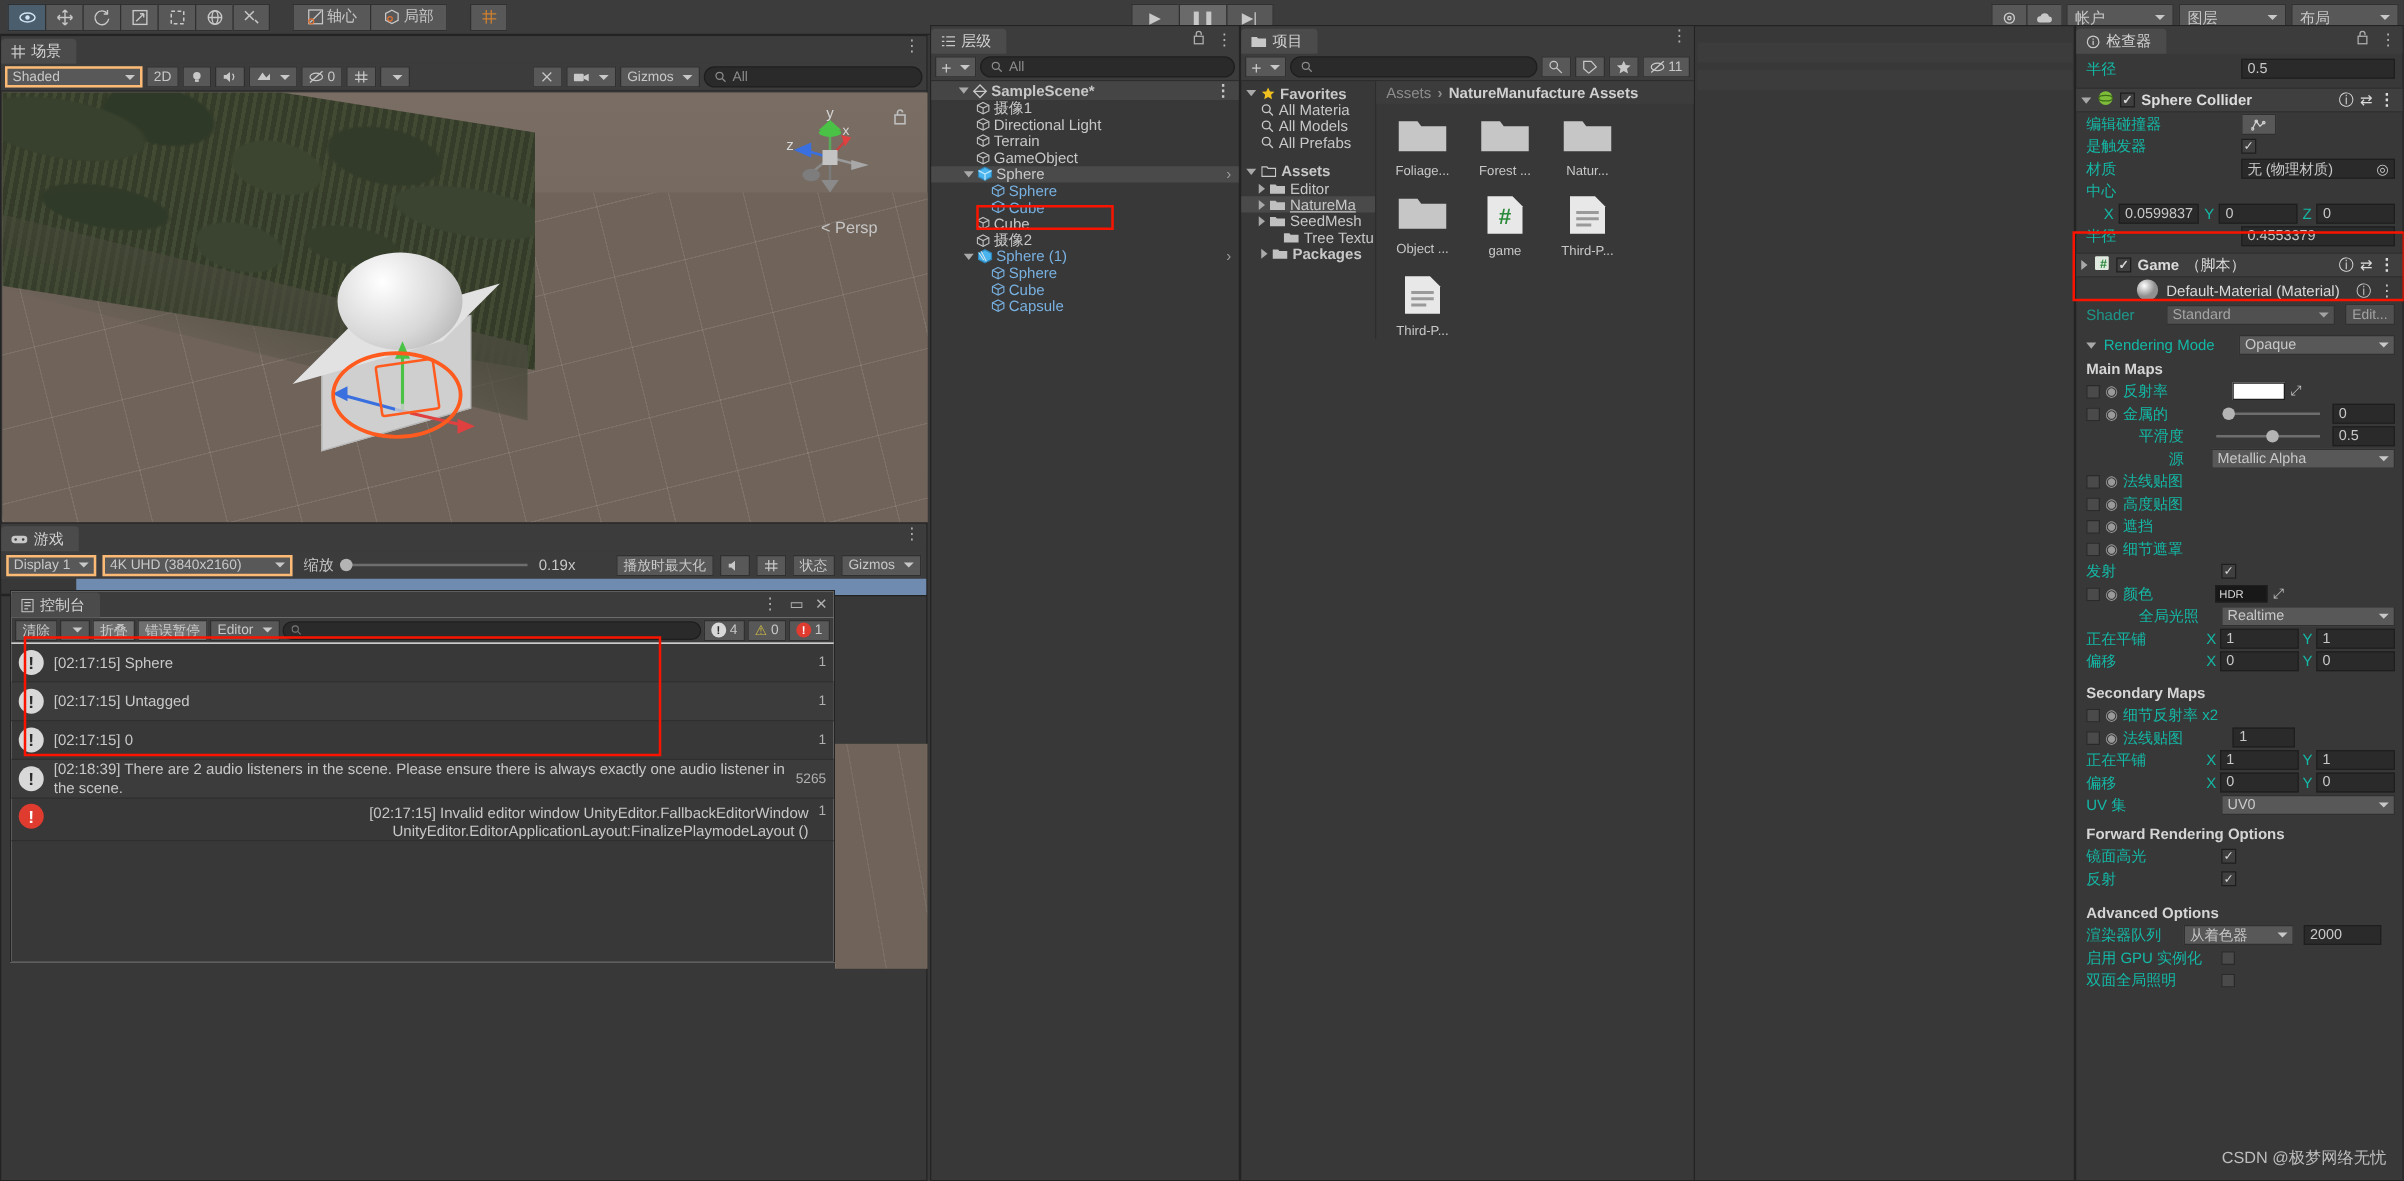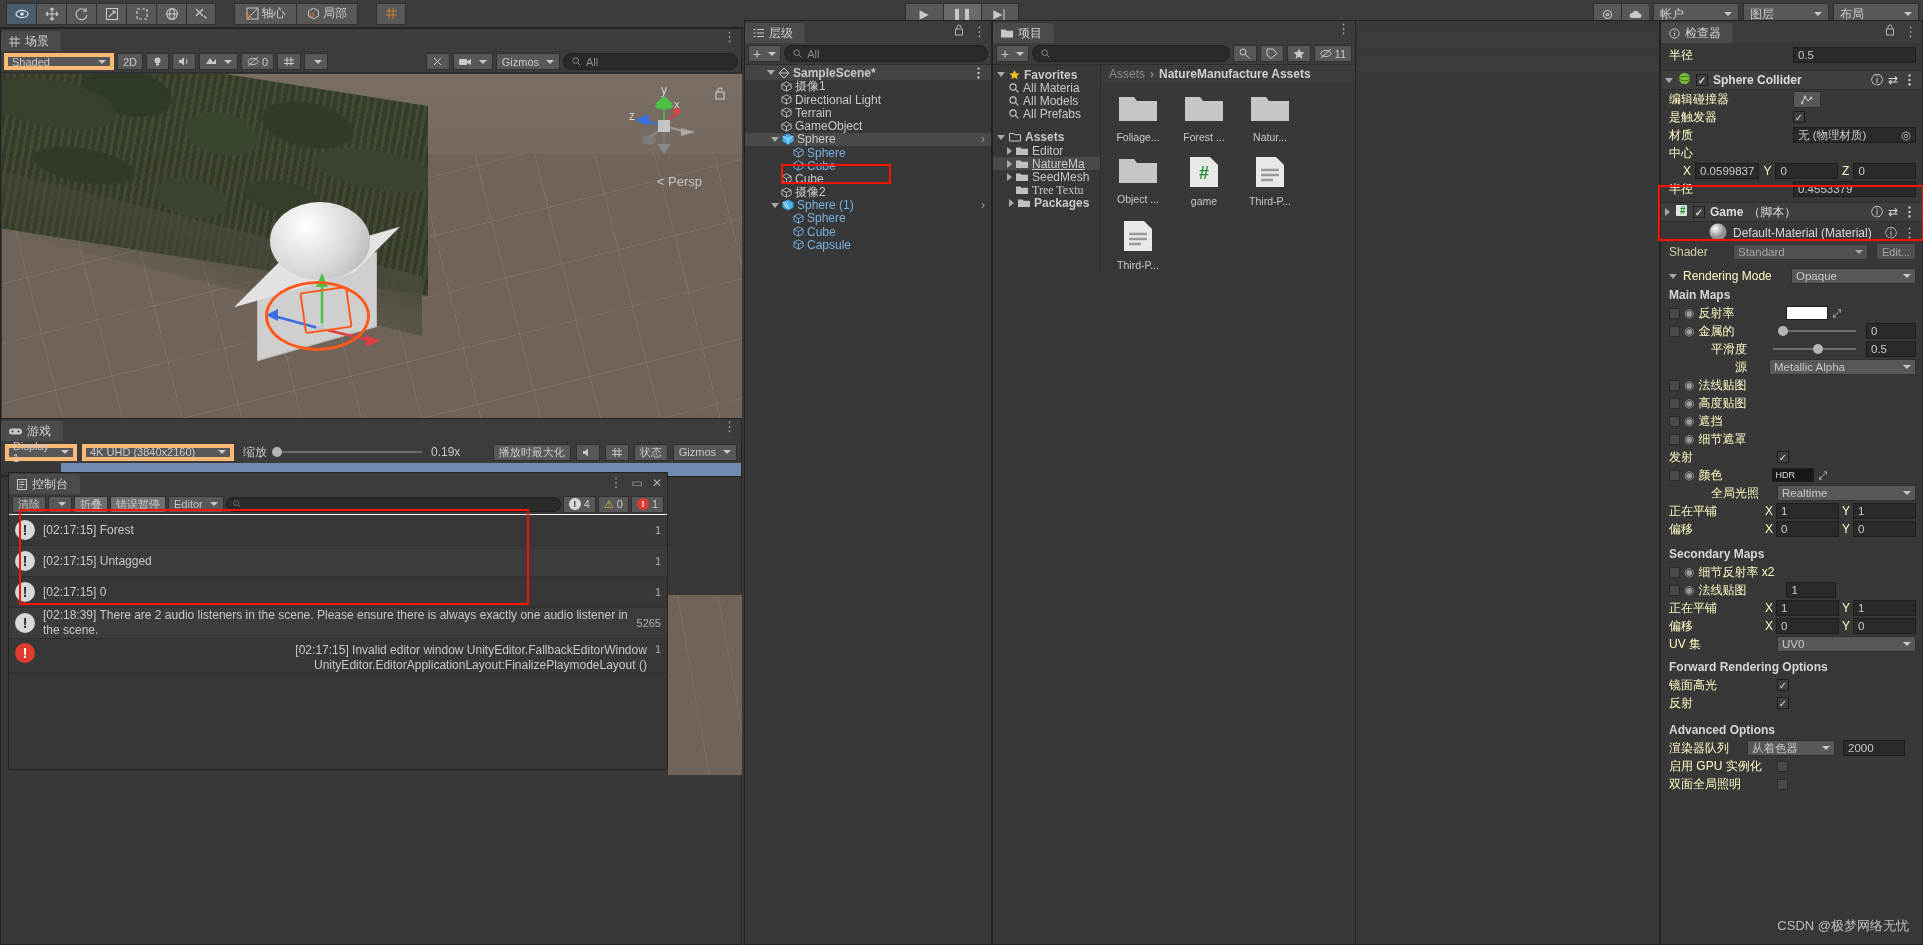--- a/index.html
+++ b/index.html
@@ -53,21 +53,21 @@
   .tab {
     height: 20px; padding: 0 12px 0 8px; background: #4b4b4b;
     display: flex; align-items: center; gap: 5px; color: #d2d2d2; font-size: 12px;
     border-top-left-radius: 3px; border-top-right-radius: 3px;
   }
   .tabtools { position: absolute; right: 5px; top: 3px; display: flex; align-items: center; gap: 7px; color: #b0b0b0; }
   .kebab { letter-spacing: 0; font-size: 13px; line-height: 10px; }
 
   .subbar { height: 22px; background: #3c3c3c; display: flex; align-items: center; padding: 0 3px; gap: 3px; border-bottom: 1px solid #2d2d2d; }
   .sbtn { height: 17px; background: #585858; border: 1px solid #303030; display: flex; align-items: center; padding: 0 5px; gap: 3px; color: #c8c8c8; font-size: 11px; }
-  .sdrop { height: 17px; background: #585858; border: 4px solid #fdba74; display: flex; align-items: center; justify-content: space-between; padding: 0 4px; color: #c8c8c8; font-size: 11px; }
+  .sdrop { height: 17px; background: #585858; border: 2px solid #fdba74; display: flex; align-items: center; justify-content: space-between; padding: 0 4px; color: #c8c8c8; font-size: 11px; }
   .searchbox {
     height: 17px; background: #2a2a2a; border: 1px solid #1e1e1e; border-radius: 9px;
     display: flex; align-items: center; padding: 0 8px; gap: 5px; color: #8c8c8c; font-size: 11px;
   }
 
   
   #scene-view { left: 0; top: 28px; width: 742px; height: 390px; }
   .scene-canvas { position: absolute; left: 1px; top: 45px; width: 740px; height: 344px; overflow: hidden; background: #6e6259; }
   .sky { position: absolute; inset: 0; background: linear-gradient(#7a6e64, #6a5f57); }
   .ground {
@@ -168,21 +168,21 @@
   .p-row { height: 13.2px; display: flex; align-items: center; gap: 4px; font-size: 12px; color: #c8c8c8; white-space: nowrap; }
   .p-row.sel { background: #4a4a4a; }
   .breadcrumb { height: 18px; background: #3c3c3c; display: flex; align-items: center; gap: 5px; padding-left: 8px; font-size: 12px; font-weight: bold; color: #d0d0d0; }
   .asset-grid { display: flex; flex-wrap: wrap; padding: 10px 0 0 14px; gap: 12px 20px; }
   .asset-cell { width: 46px; text-align: center; }
   .asset-label { font-size: 10.5px; color: #c8c8c8; margin-top: 3px; white-space: nowrap; overflow: hidden; }
 
   
   #inspector { left: 1660px; top: 20px; width: 263px; height: 925px; }
   .i-row { display: flex; align-items: center; height: 18px; padding: 0 6px 0 8px; font-size: 12px; color: #c8c8c8; gap: 4px; }
-  .i-label { color: #fef9c3; }
+  .i-label { color: #14b8a6; }
   .i-field {
     height: 16px; background: #2a2a2a; border: 1px solid #1e1e1e;
     display: flex; align-items: center; padding: 0 4px; color: #c8c8c8; font-size: 11.5px; flex: 1;
   }
   .i-drop {
     height: 16px; background: #585858; border: 1px solid #303030;
     display: flex; align-items: center; justify-content: space-between; padding: 0 4px; color: #c8c8c8; font-size: 11.5px; flex: 1;
   }
   .comp-header {
     height: 20px; background: #3f3f3f; display: flex; align-items: center; gap: 5px;
@@ -551,21 +551,21 @@
         <div class="counter">
           <span class="ico-err" style="width:12px;height:12px;font-size:9px;">!</span>
           <span>1</span>
         </div>
       </div>
     </div>
 
     <div class="log-list">
       <div class="log-row">
         <span class="ico-warn">!</span>
-        <span class="log-msg">[02:17:15] Forest</span>
+        <span class="log-msg">[02:17:15] Sphere</span>
         <span class="log-count">1</span>
       </div>
       <div class="log-row alt">
         <span class="ico-warn">!</span>
         <span class="log-msg">[02:17:15] Untagged</span>
         <span class="log-count">1</span>
       </div>
       <div class="log-row">
         <span class="ico-warn">!</span>
         <span class="log-msg">[02:17:15] 0</span>
@@ -840,21 +840,21 @@
             </svg>
           <span>NatureMa</span>
         </div>
         <div class="p-row" style="padding-left:14px;">
           <i class="tri-r"></i>
           <svg width="12" height="10" viewBox="0 0 12 10" fill="#c0c0c0">
               <path d="M0 1.5h4.5l1 1.2H12V9H0z"></path>
             </svg>
           <span>SeedMesh</span>
         </div>
-        <div class="p-row" style="padding-left:23px;font-family:Liberation Serif, serif;">
+        <div class="p-row" style="padding-left:34px;">
           <svg width="12" height="10" viewBox="0 0 12 10" fill="#c0c0c0">
               <path d="M0 1.5h4.5l1 1.2H12V9H0z"></path>
             </svg>
           <span>Tree Textu</span>
         </div>
         <div class="p-row" style="padding-left:16px;font-weight:bold;">
           <i class="tri-r"></i>
           <svg width="12" height="10" viewBox="0 0 12 10" fill="#c0c0c0">
               <path d="M0 1.5h4.5l1 1.2H12V9H0z"></path>
             </svg>

